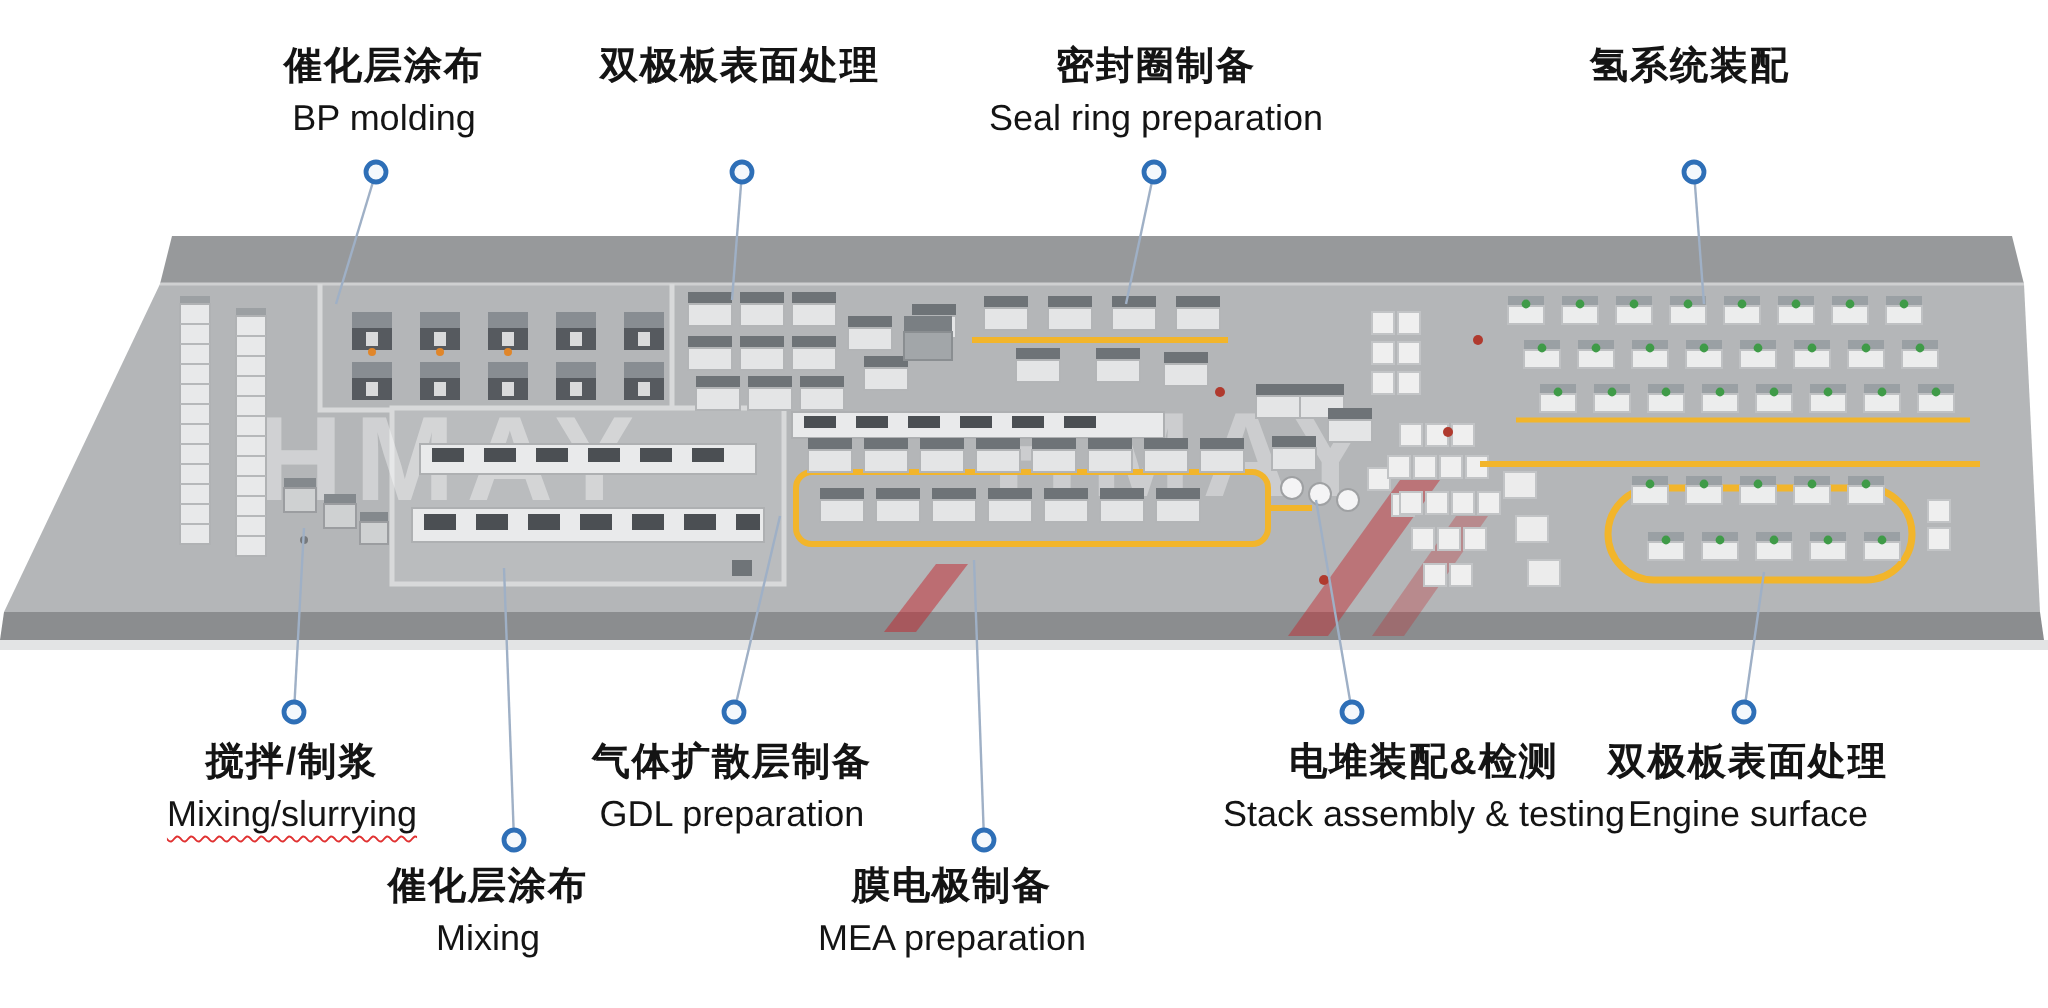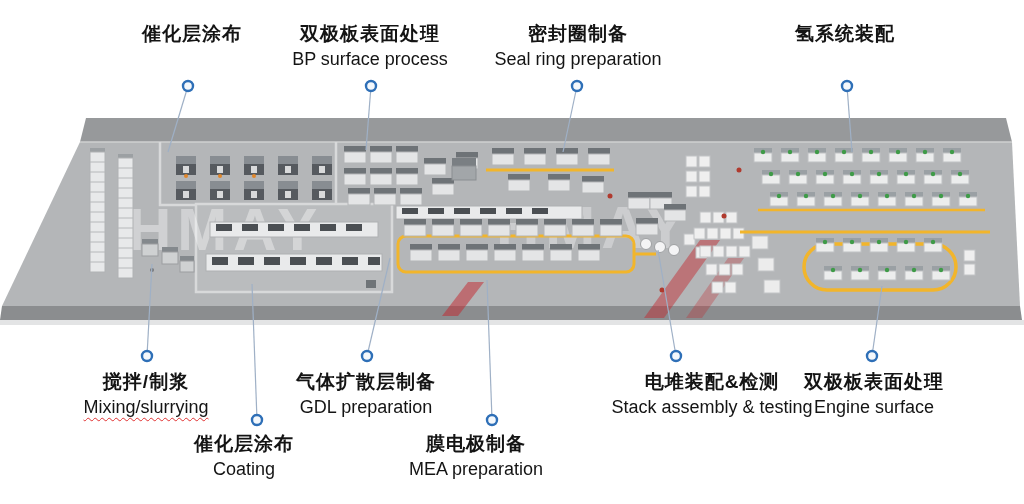--- a/index.html
+++ b/index.html
@@ -298,24 +298,24 @@
       <circle cx="367" cy="356" r="5"></circle>
       <circle cx="676" cy="356" r="5"></circle>
       <circle cx="872" cy="356" r="5"></circle>
       <circle cx="257" cy="420" r="5"></circle>
       <circle cx="492" cy="420" r="5"></circle>
     </g>
   </svg>
 
   <div class="label" style="left:192px;top:20px">
     <div class="zh">催化层涂布</div>
+    <div class="en">BP molding</div>
   </div>
   <div class="label" style="left:370px;top:20px">
     <div class="zh">双极板表面处理</div>
-    <div class="en">BP surface process</div>
   </div>
   <div class="label" style="left:578px;top:20px">
     <div class="zh">密封圈制备</div>
     <div class="en">Seal ring preparation</div>
   </div>
   <div class="label" style="left:845px;top:20px">
     <div class="zh">氢系统装配</div>
   </div>
   <div class="label" style="left:366px;top:368px">
     <div class="zh">气体扩散层制备</div>
@@ -328,20 +328,20 @@
   <div class="label" style="left:712px;top:368px">
     <div class="zh">电堆装配&amp;检测</div>
     <div class="en">Stack assembly &amp; testing</div>
   </div>
   <div class="label" style="left:874px;top:368px">
     <div class="zh">双极板表面处理</div>
     <div class="en">Engine surface</div>
   </div>
   <div class="label" style="left:244px;top:430px">
     <div class="zh">催化层涂布</div>
-    <div class="en">Coating</div>
+    <div class="en">Mixing</div>
   </div>
   <div class="label" style="left:476px;top:430px">
     <div class="zh">膜电极制备</div>
     <div class="en">MEA preparation</div>
   </div>
 
 </div>
 
 </body></html>

